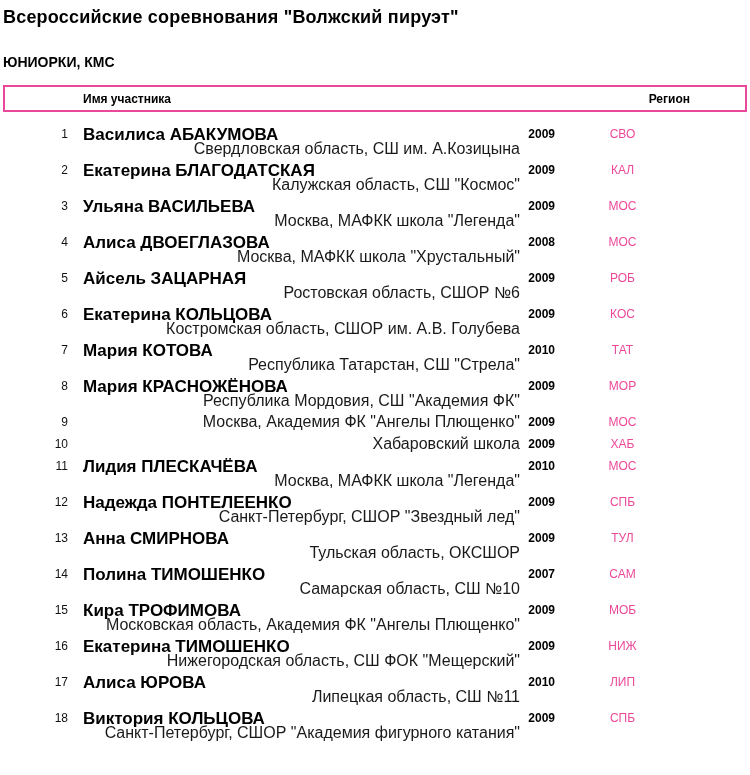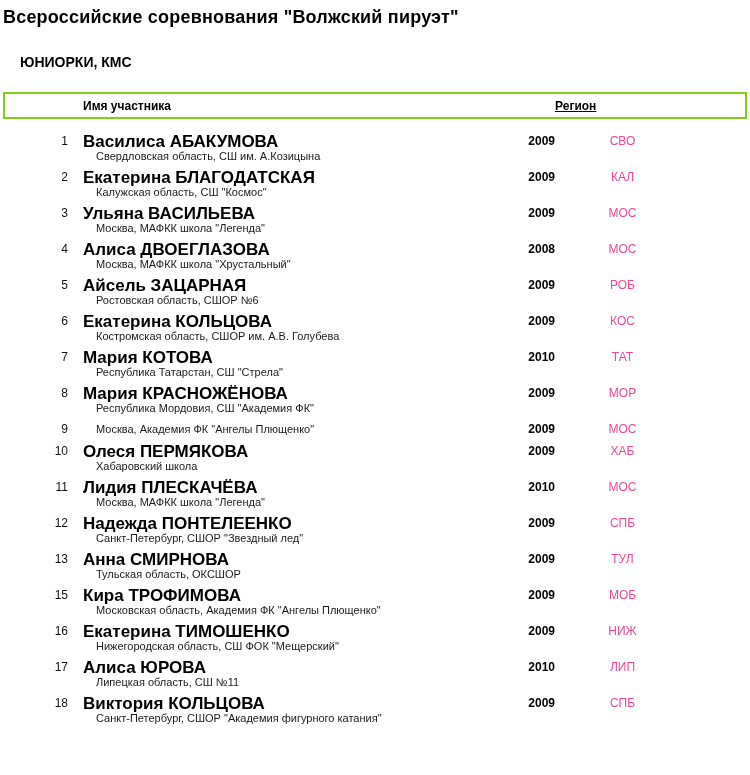--- a/index.html
+++ b/index.html
@@ -20,42 +20,41 @@
   .doc-title {
     font-size: 18px;
     font-weight: bold;
     padding-left: 3px;
     line-height: 21px;
     letter-spacing: 0.2px;
   }
   .category-title {
     font-size: 14px;
     font-weight: bold;
-    padding-left: 20px;
+    padding-left: 3px;
     margin-top: 26px;
     line-height: 16px;
   }
   .header-box {
-    margin: 22px 3px 0 3px;
-    border: 2px solid #84cc16;
+    margin: 15px 3px 0 3px;
+    border: 2px solid #ec4899;
     height: 23px;
     display: grid;
     grid-template-columns: 63px 452px 35px 135px;
     align-items: center;
   }
   .header-box .col-name {
     padding-left: 15px;
     font-size: 12px;
     font-weight: bold;
   }
   .header-box .col-region {
     font-size: 12px;
     font-weight: bold;
-    text-align: left;
-    text-decoration: underline;
+    text-align: right;
   }
   .rows {
     margin-top: 15px;
   }
   .row {
     display: grid;
     grid-template-columns: 68px 452px 35px 135px;
     margin-bottom: 7px;
   }
   .row .num {
@@ -66,24 +65,25 @@
   }
   .row .name-block {
     padding-left: 15px;
   }
   .row .pname {
     font-size: 17px;
     font-weight: bold;
     line-height: 15px;
   }
   .row .pclub {
-    font-size: 11px;
+    font-size: 16px;
     line-height: 14px;
     padding-left: 13px;
     color: #1a1a1a;
+    text-align: right;
   }
   .row .year {
     font-size: 12px;
     font-weight: bold;
     text-align: right;
     line-height: 15px;
   }
   .row .region {
     font-size: 12px;
     text-align: center;
@@ -193,21 +193,20 @@
     <div class="name-block">
       <div class="pclub">Москва, Академия ФК "Ангелы Плющенко"</div>
     </div>
     <div class="year">2009</div>
     <div class="region">МОС</div>
   </div>
 
   <div class="row">
     <div class="num">10</div>
     <div class="name-block">
-      <div class="pname">Олеся ПЕРМЯКОВА</div>
       <div class="pclub">Хабаровский школа</div>
     </div>
     <div class="year">2009</div>
     <div class="region">ХАБ</div>
   </div>
 
   <div class="row">
     <div class="num">11</div>
     <div class="name-block">
       <div class="pname">Лидия ПЛЕСКАЧЁВА</div>
@@ -230,20 +229,29 @@
   <div class="row">
     <div class="num">13</div>
     <div class="name-block">
       <div class="pname">Анна СМИРНОВА</div>
       <div class="pclub">Тульская область, ОКСШОР</div>
     </div>
     <div class="year">2009</div>
     <div class="region">ТУЛ</div>
   </div>
 
+  <div class="row">
+    <div class="num">14</div>
+    <div class="name-block">
+      <div class="pname">Полина ТИМОШЕНКО</div>
+      <div class="pclub">Самарская область, СШ №10</div>
+    </div>
+    <div class="year">2007</div>
+    <div class="region">САМ</div>
+  </div>
 
   <div class="row">
     <div class="num">15</div>
     <div class="name-block">
       <div class="pname">Кира ТРОФИМОВА</div>
       <div class="pclub">Московская область, Академия ФК "Ангелы Плющенко"</div>
     </div>
     <div class="year">2009</div>
     <div class="region">МОБ</div>
   </div>

